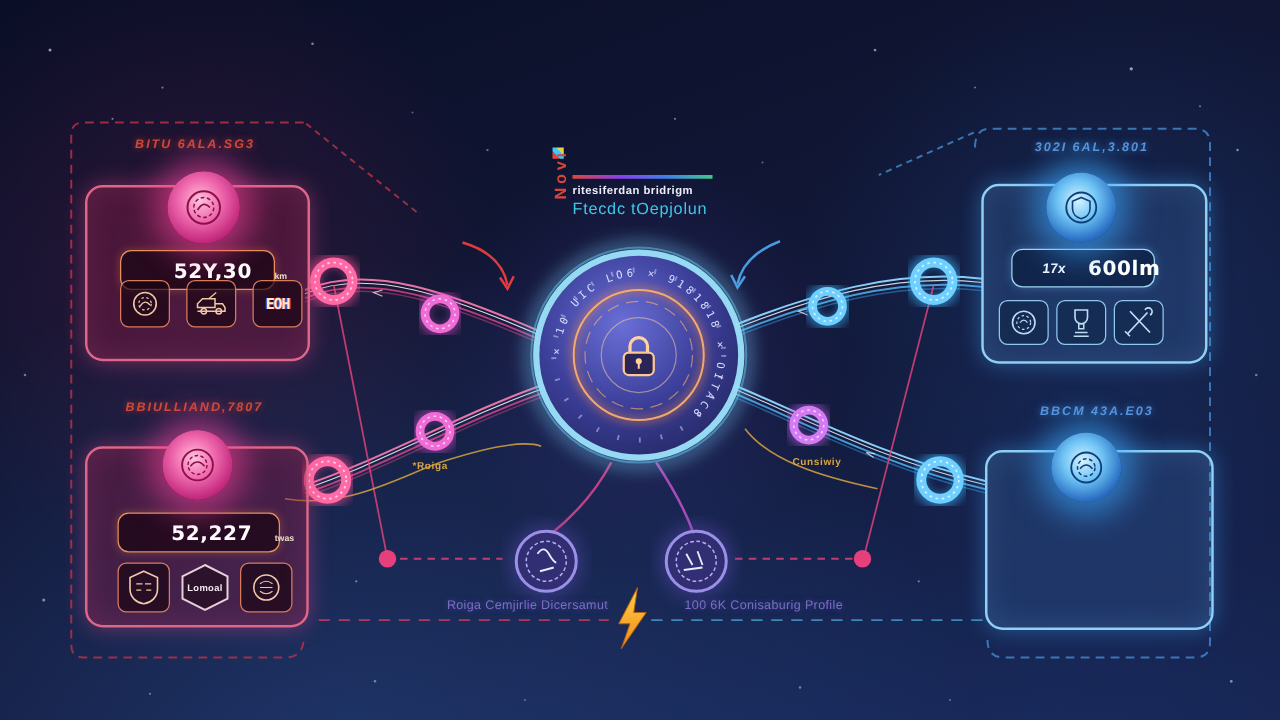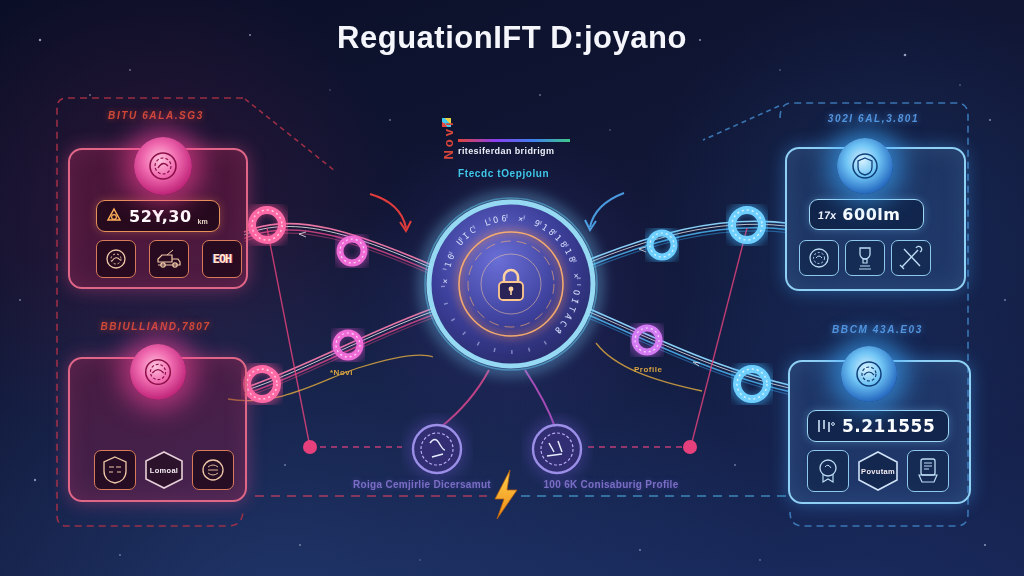--- a/index.html
+++ b/index.html
@@ -20,51 +20,51 @@
   .logo{position:absolute;left:438px;top:118px;width:160px;z-index:5;}
   .logo-vert{position:absolute;left:-10px;top:14px;transform:rotate(-90deg);transform-origin:center;
     color:#d8453a;font-weight:800;font-size:13px;letter-spacing:3px;}
   .logo-brand{margin-left:20px;color:#d8453a;font-size:23px;font-weight:800;letter-spacing:2px;
     text-shadow:1px 1px 0 rgba(60,40,120,.8);font-family:"DejaVu Sans Mono",monospace;display:inline-block;}
   .logo-pix{display:inline-block;width:9px;height:9px;margin-left:4px;vertical-align:super;
     background:linear-gradient(45deg,#e84444 0 33%,#44c8f0 33% 66%,#e8d044 66%);}
   .logo-line{height:3px;width:112px;margin:2px 0 4px 20px;
     background:linear-gradient(90deg,#e0443a,#8a3ff0,#3f7ff0,#3fc88a);}
   .logo-sub{margin-left:20px;color:#eceef8;font-size:9px;font-weight:800;letter-spacing:.4px;}
-  .logo-tag{margin-left:20px;color:#3fc8e8;font-size:10px;font-weight:700;letter-spacing:.6px;margin-top:12px;}
+  .logo-tag{margin-left:20px;color:#3fc8e8;font-size:13px;font-weight:400;letter-spacing:.6px;margin-top:2px;}
   
   .panel{position:absolute;border-radius:14px;z-index:4;}
   .panel.left{background:rgba(132,26,66,.42);border:2px solid #e06688;
     box-shadow:0 0 18px rgba(235,75,140,.40), inset 0 0 24px rgba(255,100,160,.14);}
   .panel.right{background:rgba(70,130,200,.20);border:2px solid #8fd0f5;
     box-shadow:0 0 18px rgba(70,170,255,.40), inset 0 0 24px rgba(130,200,255,.14);}
   .panel-header{position:absolute;text-align:center;font-size:10px;font-weight:800;
     letter-spacing:1.6px;z-index:5;font-style:italic;}
   .panel-header.lh{color:#cf4937;text-shadow:0 0 6px rgba(220,70,50,.6);}
   .panel-header.rh{color:#5593dd;text-shadow:0 0 6px rgba(80,150,230,.6);}
   .badge{position:absolute;border-radius:50%;z-index:6;display:flex;align-items:center;justify-content:center;}
   .badge.pink{background:radial-gradient(circle at 45% 40%, #ffc2dd 0%, #f06bb0 35%, #c42a7d 70%, rgba(150,20,90,.2) 100%);
     box-shadow:0 0 24px 10px rgba(255,70,160,.55);}
   .badge.blue{background:radial-gradient(circle at 45% 40%, #d8f2ff 0%, #6fc4f5 35%, #2a6fc4 70%, rgba(30,90,180,.2) 100%);
     box-shadow:0 0 24px 10px rgba(60,170,255,.60);}
-  .pill{position:absolute;border-radius:9px;display:flex;align-items:center;gap:6px;padding:0 8px;box-sizing:border-box;z-index:5;}
+  .pill{position:absolute;border-radius:9px;display:flex;align-items:center;gap:18px;padding:0 24px;box-sizing:border-box;z-index:5;}
   .pill.lp{background:rgba(28,6,22,.78);border:1.5px solid #e8915a;box-shadow:0 0 8px rgba(232,130,80,.35);}
   .pill.rp{background:rgba(8,24,54,.55);border:1.5px solid #9fd8f5;box-shadow:0 0 8px rgba(120,190,245,.35);}
   .pill .val{color:#fff;font-weight:800;font-size:16px;letter-spacing:.5px;font-family:"DejaVu Sans",sans-serif;}
   .pill .unit{color:#e8d8c8;font-size:7px;font-weight:700;align-self:flex-end;margin-bottom:6px;}
   .pill .prefix{color:#f0f4ff;font-size:11px;font-weight:800;transform:skewX(-6deg);}
   .tiles{position:absolute;display:flex;gap:6px;z-index:5;}
   .tile{border-radius:7px;display:flex;align-items:center;justify-content:center;box-sizing:border-box;position:relative;}
   .tile.lt{background:rgba(24,5,18,.68);border:1.5px solid #d97b5a;}
   .tile.rt{background:rgba(12,32,64,.50);border:1.5px solid #8fc8ee;}
   .tile.bare{background:transparent;border:none;}
   .hex-label{position:absolute;width:100%;text-align:center;color:#f4ecf2;font-size:7.5px;font-weight:800;letter-spacing:.3px;}
   .pixel-label{color:#ffe8c8;font-size:12px;font-weight:800;font-family:"DejaVu Sans Mono",monospace;
     letter-spacing:-1px;text-shadow:1px 0 0 #d83030, -1px 0 0 #3060d8;}
-  .footer-label{position:absolute;width:180px;text-align:center;font-size:10px;font-weight:700;
+  .footer-label{position:absolute;width:180px;text-align:center;font-size:10px;font-weight:400;
     color:#7a6ec5;letter-spacing:.3px;z-index:5;text-shadow:0 0 5px rgba(110,90,200,.5);}
   .annot{position:absolute;color:#d8a43f;font-size:8px;font-weight:700;z-index:5;letter-spacing:.5px;}
 </style>
 </head>
 <body>
 
 <div class="stage">
 
   <svg class="art" width="1024" height="576" viewBox="0 0 1024 576">
     <defs>
@@ -246,21 +246,20 @@
       <circle cx="557" cy="449" r="24" fill="rgba(50,40,110,.55)" stroke="#9b8fe8" stroke-width="2.4"></circle>
       <circle cx="557" cy="449" r="16" fill="none" stroke="#b8aef5" stroke-width="1.2" stroke-dasharray="3 2"></circle>
       <path d="M549,443 l5,9 m4,-11 l4,11 m-15,4 l15,-2" fill="none" stroke="#e8ecff" stroke-width="1.5"></path>
     </g>
 
     <g>
       <path d="M510,470 L495,499 L504,499 L497,519 L517,490 L507,490 Z" fill="url(#boltGrad)" stroke="#b85f0f" stroke-width=".8"></path>
     </g>
   </svg>
 
-  <h1 class="title">ReguationIFT D:joyano</h1>
 
   <div class="logo">
     <div class="logo-vert">Novi</div>
     <span class="logo-pix"></span>
     <div class="logo-line"></div>
     <div class="logo-sub">ritesiferdan bridrigm</div>
     <div class="logo-tag">Ftecdc tOepjolun</div>
   </div>
 
   <div class="panel-header lh" style="left:68px;top:110px;width:176px;">BITU 6ALA.SG3</div>
@@ -273,21 +272,21 @@
   </div>
   <section class="panel left" style="left:68px;top:148px;width:176px;height:137px;">
     <div class="pill lp" style="left:26px;top:50px;width:124px;height:32px;">
       <svg width="18" height="18" viewBox="0 0 18 18" fill="none" stroke="#ffb05a">
           <path d="M9,2 L15,13 H3 Z" stroke-width="1.5"></path>
           <circle cx="9" cy="10" r="2.4" stroke-width="1.2"></circle>
         </svg>
       <span class="val">52Y,30</span>
       <span class="unit">km</span>
     </div>
-    <div class="tiles" style="left:26px;top:90px;gap:13px;">
+    <div class="tiles" style="left:26px;top:74px;gap:13px;">
       <div class="tile lt" style="width:40px;height:38px;">
         <svg width="26" height="26" viewBox="0 0 26 26" fill="none" stroke="#f0c8a8">
             <circle cx="13" cy="13" r="9" stroke-width="1.3"></circle>
             <circle cx="13" cy="13" r="5" stroke-width="1" stroke-dasharray="2 2"></circle>
             <path d="M9,15 q4,-6 8,-1" stroke-width="1.1"></path>
           </svg>
       </div>
       <div class="tile lt" style="width:40px;height:38px;">
         <svg width="28" height="24" viewBox="0 0 28 24" fill="none" stroke="#f0c8a8">
             <path d="M3,15 h14 v-7 h-10 l-4,4 z" stroke-width="1.2"></path>
@@ -305,20 +304,28 @@
 
   <div class="panel-header lh" style="left:68px;top:321px;width:175px;">BBIULLIAND,7807</div>
   <div class="badge pink" style="left:130px;top:344px;width:56px;height:56px;">
     <svg width="36" height="36" viewBox="0 0 38 38" fill="none" stroke="#8c1048">
         <circle cx="19" cy="19" r="13" stroke-width="1.6"></circle>
         <circle cx="19" cy="19" r="8" stroke-width="1.2" stroke-dasharray="3 2"></circle>
         <path d="M13,20 q6,-7 12,0" stroke-width="1.4"></path>
       </svg>
   </div>
   <section class="panel left" style="left:68px;top:357px;width:175px;height:141px;">
+    <div class="pill lp" style="left:24px;top:51px;width:130px;height:32px;">
+      <svg width="20" height="16" viewBox="0 0 20 16" fill="none" stroke="#ff7aa8">
+          <path d="M2,12 q4,-9 8,-4 t8,3" stroke-width="1.5"></path>
+          <circle cx="16" cy="12" r="1.6" stroke-width="1.2"></circle>
+        </svg>
+      <span class="val">52,227</span>
+      <span class="unit">twas</span>
+    </div>
     <div class="tiles" style="left:24px;top:91px;justify-content:center;">
       <div class="tile lt" style="width:42px;height:40px;">
         <svg width="28" height="30" viewBox="0 0 28 30" fill="none" stroke="#f0c8a8">
             <path d="M14,2 L25,7 V16 C25,23 20,27 14,28 C8,27 3,23 3,16 V7 Z" stroke-width="1.3"></path>
             <path d="M8,12 h5 m2,0 h5 M8,17 h4 m4,0 h4" stroke-width="1"></path>
           </svg>
       </div>
       <div class="tile bare" style="width:44px;height:40px;">
         <svg width="44" height="40" viewBox="0 0 44 40" fill="none">
             <polygon points="22,2 40,11 40,29 22,38 4,29 4,11" stroke="#e8d0da" stroke-width="1.6" fill="rgba(30,8,24,.6)"></polygon>
@@ -371,49 +378,20 @@
 
   <div class="panel-header rh" style="left:788px;top:324px;width:179px;">BBCM 43A.E03</div>
   <div class="badge blue" style="left:841px;top:346px;width:56px;height:56px;">
     <svg width="34" height="34" viewBox="0 0 34 34" fill="none" stroke="#0e3f7a">
         <circle cx="17" cy="17" r="12" stroke-width="1.5"></circle>
         <circle cx="17" cy="17" r="7" stroke-width="1.2" stroke-dasharray="3 2"></circle>
         <path d="M12,18 q5,-6 10,0" stroke-width="1.2"></path>
       </svg>
   </div>
   <section class="panel right" style="left:788px;top:360px;width:179px;height:140px;">
-    <div class="pill rp" style="left:17px;top:48px;width:142px;height:32px;">
-      <svg width="20" height="20" viewBox="0 0 20 20" fill="none" stroke="#cfe2f8">
-          <path d="M3,4 v12 M8,4 v9 M13,6 v10" stroke-width="1.6"></path>
-          <circle cx="17" cy="8" r="1.4" stroke-width="1"></circle>
-        </svg>
-      <span class="val" style="font-size:17px;">5.211555</span>
-    </div>
-    <div class="tiles" style="left:17px;top:88px;">
-      <div class="tile rt" style="width:42px;height:42px;">
-        <svg width="28" height="30" viewBox="0 0 28 30" fill="none" stroke="#bcdcf5">
-            <circle cx="14" cy="12" r="8" stroke-width="1.3"></circle>
-            <path d="M9,18 v8 l5,-3 5,3 v-8" stroke-width="1.2"></path>
-            <path d="M11,11 q3,-4 6,1" stroke-width="1"></path>
-          </svg>
-      </div>
-      <div class="tile bare" style="width:46px;height:42px;">
-        <svg width="46" height="42" viewBox="0 0 46 42" fill="none">
-            <polygon points="23,2 42,12 42,30 23,40 4,30 4,12" stroke="#cfe2f8" stroke-width="1.6" fill="rgba(10,28,58,.55)"></polygon>
-          </svg>
-        <span class="hex-label">Povutam</span>
-      </div>
-      <div class="tile rt" style="width:42px;height:42px;">
-        <svg width="26" height="30" viewBox="0 0 26 30" fill="none" stroke="#bcdcf5">
-            <rect x="6" y="3" width="14" height="16" rx="2" stroke-width="1.3"></rect>
-            <path d="M9,7 h8 M9,10 h8 M9,13 h5" stroke-width="1"></path>
-            <path d="M4,19 h18 l-3,7 h-12 z" stroke-width="1.2"></path>
-          </svg>
-      </div>
-    </div>
   </section>
 
   <div class="footer-label" style="left:332px;top:479px;">Roiga Cemjirlie Dicersamut</div>
   <div class="footer-label" style="left:521px;top:479px;">100 6K Conisaburig Profile</div>
-  <div class="annot" style="left:330px;top:368px;">*Novi</div>
-  <div class="annot" style="left:634px;top:365px;">Profile</div>
+  <div class="annot" style="left:330px;top:368px;">*Roiga</div>
+  <div class="annot" style="left:634px;top:365px;">Cunsiwiy</div>
 
 </div>
 
 </body></html>

